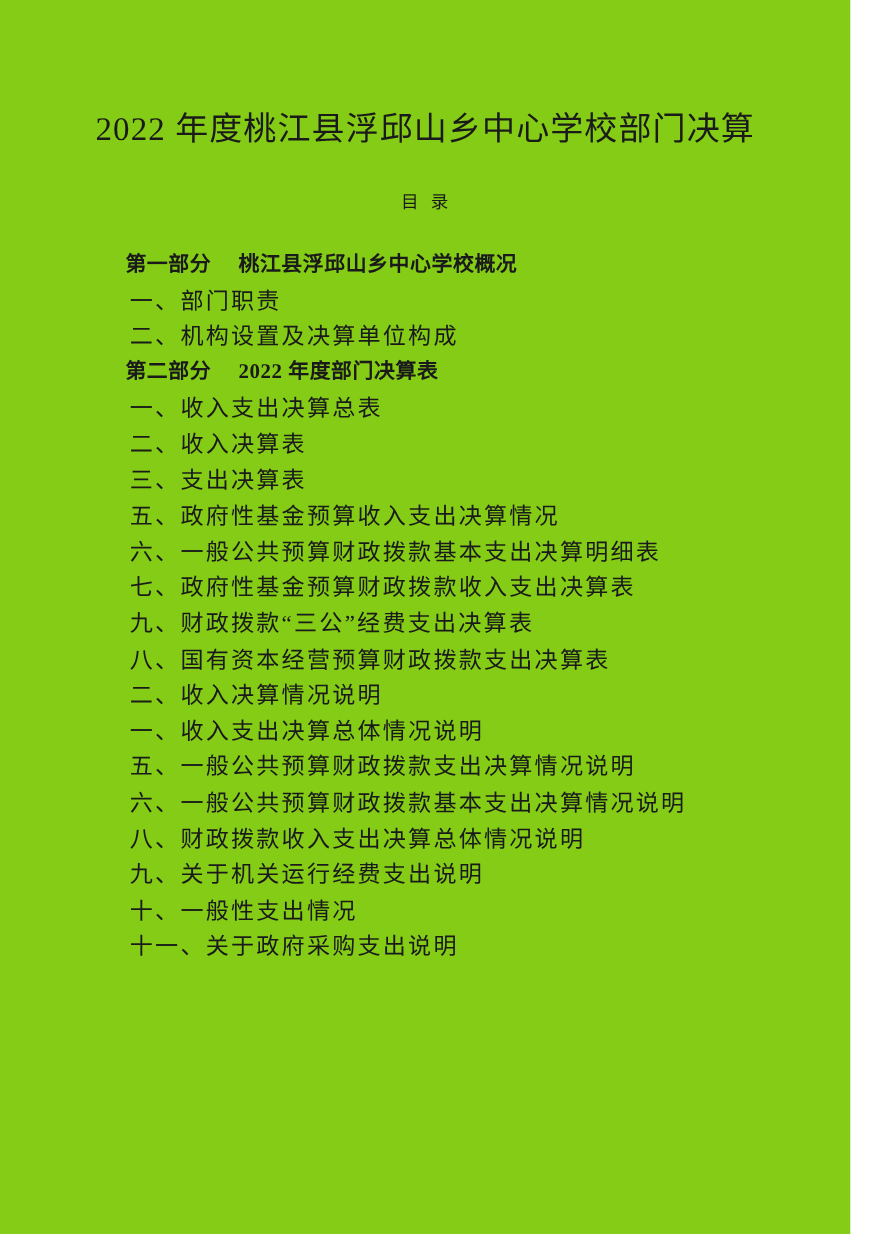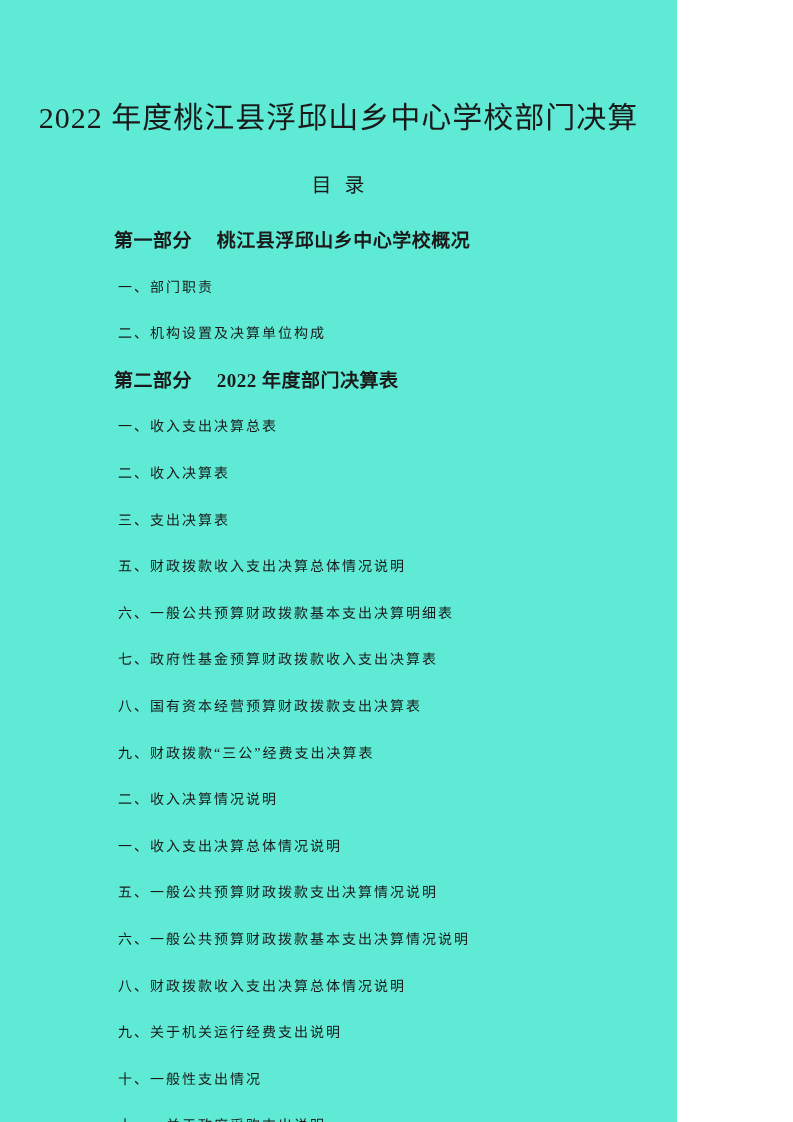--- a/index.html
+++ b/index.html
@@ -1,60 +1,59 @@
 <!DOCTYPE html>
 <html lang="zh-CN"><head>
 <meta charset="utf-8">
 <style>
   html, body { margin: 0; padding: 0; background: #ffffff; }
   .page {
     position: relative;
-    width: 677px;
+    width: 773px;
     height: 1122px;
-    background: #5eead4;
+    background: #84cc16;
     overflow: hidden;
     font-family: "Liberation Serif", "DejaVu Serif", serif;
     color: #1a1a1a;
   }
   .doc-title {
     margin: 0;
     padding-top: 97px;
     text-align: center;
     font-size: 30px;
     font-weight: 400;
     letter-spacing: 1px;
     line-height: 42px;
     white-space: pre;
   }
   .toc-title {
     margin: 34px 0 0 0;
     text-align: center;
-    font-size: 20px;
+    font-size: 16px;
     font-weight: 400;
     letter-spacing: 1px;
     line-height: 24px;
     white-space: pre;
   }
   .toc {
     margin-top: 28px;
     padding-left: 114px;
     padding-right: 60px;
   }
   .toc-line {
     line-height: 32.6px;
     white-space: pre;
-    margin-top: 14px;
   }
   .part-heading {
     font-size: 19px;
     font-weight: 700;
     letter-spacing: 0.5px;
   }
   .toc-item {
-    font-size: 14px;
+    font-size: 21px;
     letter-spacing: 2px;
     padding-left: 4px;
   }
 </style>
 </head>
 <body>
 
 <div class="page">
 
   <h1 class="doc-title">2022 年度桃江县浮邱山乡中心学校部门决算</h1>
@@ -67,25 +66,25 @@
       <div class="toc-line part-heading">第一部分　 桃江县浮邱山乡中心学校概况</div>
       <div class="toc-line toc-item">一、部门职责</div>
       <div class="toc-line toc-item">二、机构设置及决算单位构成</div>
     </div>
 
     <div class="toc-section">
       <div class="toc-line part-heading">第二部分　 2022 年度部门决算表</div>
       <div class="toc-line toc-item">一、收入支出决算总表</div>
       <div class="toc-line toc-item">二、收入决算表</div>
       <div class="toc-line toc-item">三、支出决算表</div>
-      <div class="toc-line toc-item">五、财政拨款收入支出决算总体情况说明</div>
+      <div class="toc-line toc-item">五、政府性基金预算收入支出决算情况</div>
       <div class="toc-line toc-item">六、一般公共预算财政拨款基本支出决算明细表</div>
       <div class="toc-line toc-item">七、政府性基金预算财政拨款收入支出决算表</div>
+      <div class="toc-line toc-item">九、财政拨款“三公”经费支出决算表</div>
       <div class="toc-line toc-item">八、国有资本经营预算财政拨款支出决算表</div>
-      <div class="toc-line toc-item">九、财政拨款“三公”经费支出决算表</div>
     </div>
 
     <div class="toc-section">
       <div class="toc-line toc-item">二、收入决算情况说明</div>
       <div class="toc-line toc-item">一、收入支出决算总体情况说明</div>
       <div class="toc-line toc-item">五、一般公共预算财政拨款支出决算情况说明</div>
       <div class="toc-line toc-item">六、一般公共预算财政拨款基本支出决算情况说明</div>
       <div class="toc-line toc-item">八、财政拨款收入支出决算总体情况说明</div>
       <div class="toc-line toc-item">九、关于机关运行经费支出说明</div>
       <div class="toc-line toc-item">十、一般性支出情况</div>

